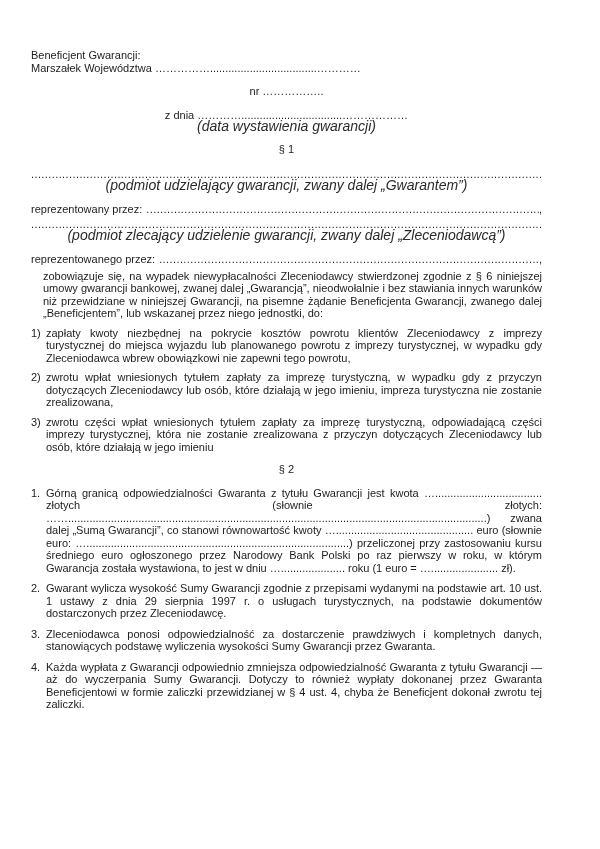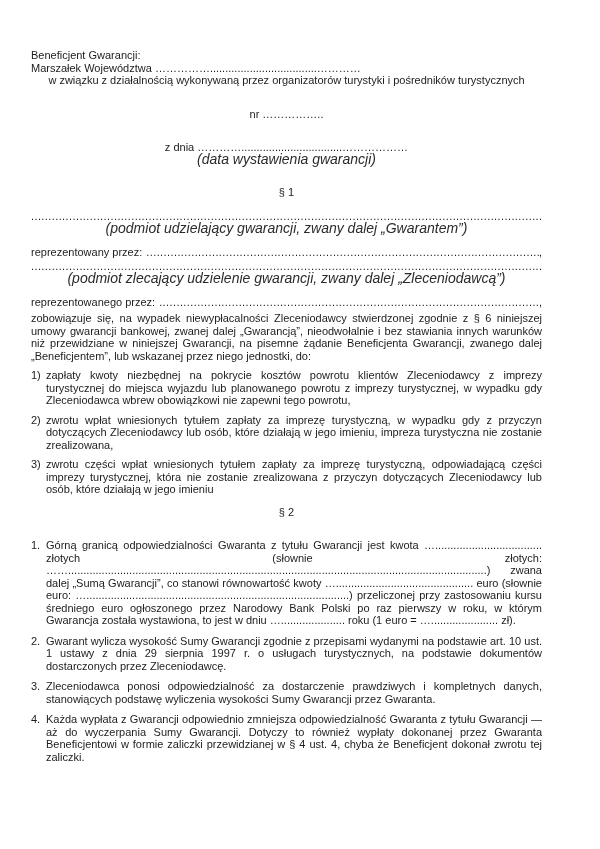--- a/index.html
+++ b/index.html
@@ -25,25 +25,25 @@
     font-style: italic;
     font-size: 14px;
     line-height: 11px;
     text-align: center;
     color: #2a2a2a;
   }
   .just { text-align: justify; hyphens: manual; }
   p, div { margin: 0; }
 
   .mt2  { margin-top: 2px; }
-  .mt4  { margin-top: 4px; }
+  .mt4  { margin-top: 4px; margin-left: 12px; }
   .mt7  { margin-top: 7px; }
   .mt8  { margin-top: 8px; }
   .mt10 { margin-top: 10px; }
-  .mt11 { margin-top: 21px; }
+  .mt11 { margin-top: 11px; }
   .mt12 { margin-top: 12px; }
 
   .dotline {
     white-space: nowrap;
     overflow: hidden;
     width: 100%;
     letter-spacing: 0.4px;
   }
   .leader-row {
     display: flex;
@@ -77,21 +77,20 @@
 </head>
 <body>
 
 <div class="page">
 
   <div>
     <div>Beneficjent Gwarancji:</div>
     <div>Marszałek Województwa ……………...................................…………</div>
   </div>
 
-  <div class="center">w związku z działalnością wykonywaną przez organizatorów turystyki i pośredników turystycznych</div>
 
   <div class="center mt11">nr ……………..</div>
 
   <div class="center mt11">z dnia ………….................................………………</div>
   <div class="caption">(data wystawienia gwarancji)</div>
 
   <div class="center mt11">§ 1</div>
 
   <div class="dotline mt12">...........................................................................................................................................................................................................................................................</div>
   <div class="caption">(podmiot udzielający gwarancji, zwany dalej „Gwarantem”)</div>

